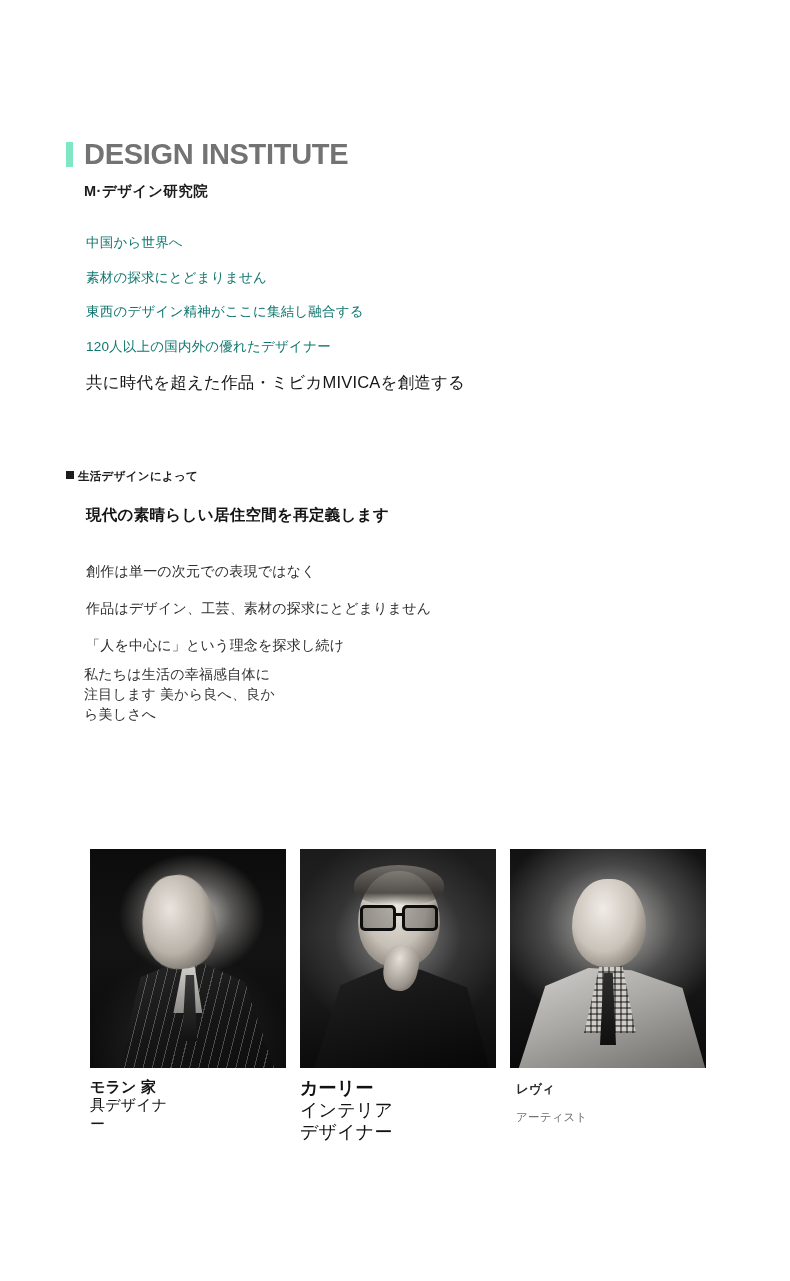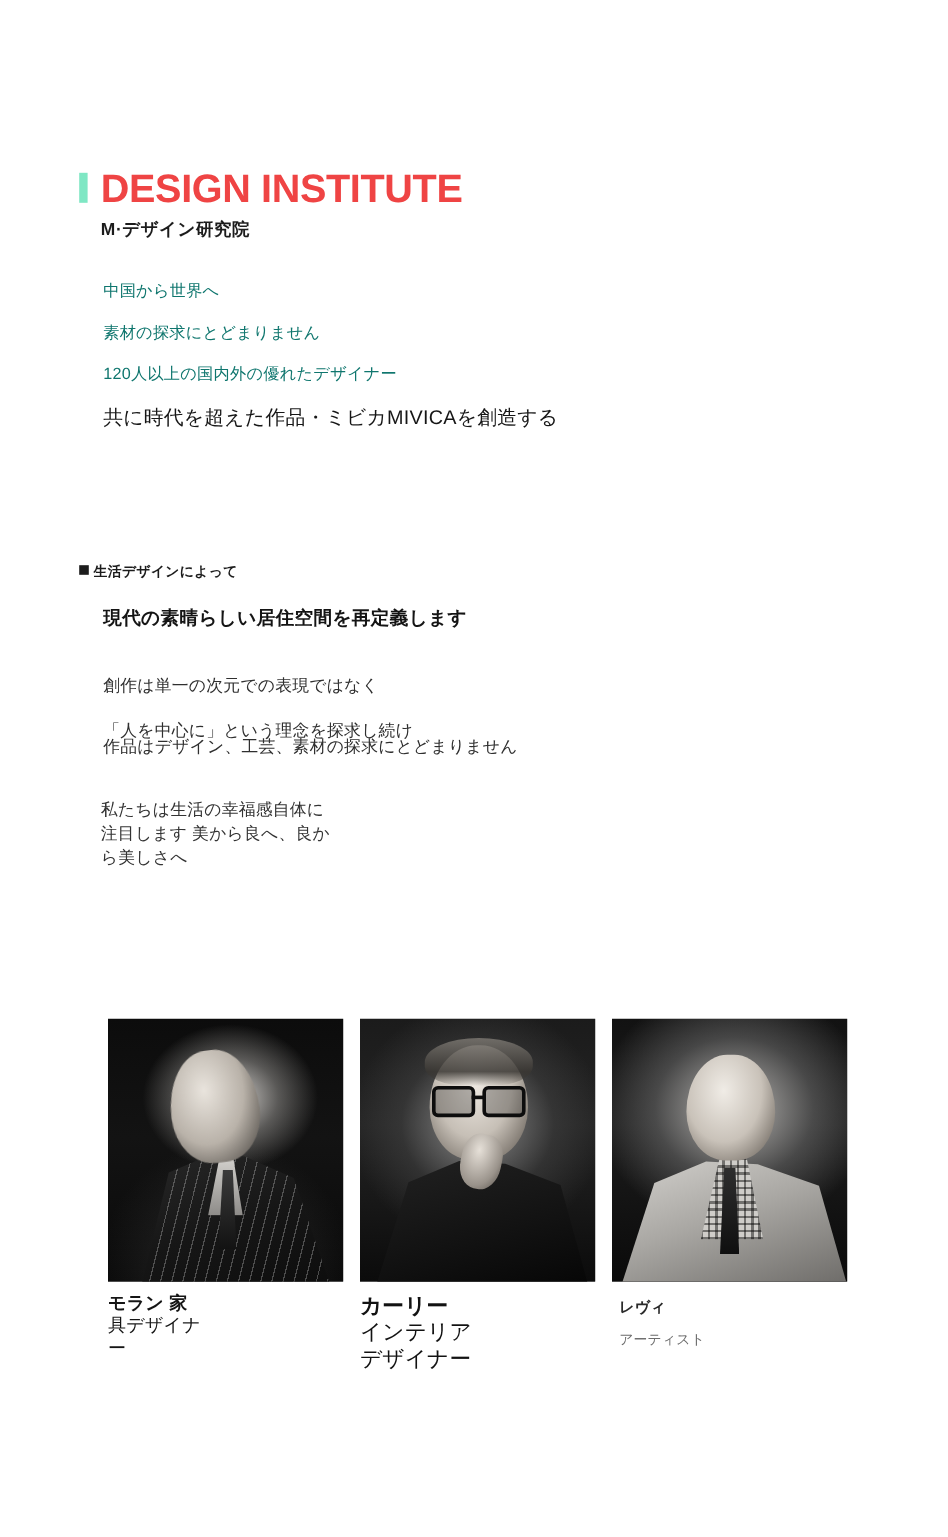--- a/index.html
+++ b/index.html
@@ -25,25 +25,25 @@
     align-items: center;
   }
   .brand-bar {
     width: 7px;
     height: 25px;
     background: #7fe7c4;
     margin-right: 11px;
     flex: none;
   }
   .brand-title {
-    font-size: 33px;
+    font-size: 29px;
     font-weight: bold;
     letter-spacing: -0.3px;
     line-height: 1;
-    color: #ef4444;
+    color: #737373;
   }
   .brand-sub {
     position: absolute;
     left: 84px;
     top: 182px;
     font-size: 14.5px;
     font-weight: bold;
     letter-spacing: 0.5px;
     color: #1c1c1c;
   }
@@ -316,33 +316,34 @@
 
 <div class="brand-row">
   <div class="brand-bar"></div>
   <div class="brand-title">DESIGN INSTITUTE</div>
 </div>
 <div class="brand-sub">M·デザイン研究院</div>
 
 <div class="intro">
   <div class="intro-line">中国から世界へ</div>
   <div class="intro-line">素材の探求にとどまりません</div>
+  <div class="intro-line">東西のデザイン精神がここに集結し融合する</div>
   <div class="intro-line">120人以上の国内外の優れたデザイナー</div>
   <div class="intro-line big">共に時代を超えた作品・ミビカMIVICAを創造する</div>
 </div>
 
 <div class="sec2-kicker">
   <span class="sq"></span><span>生活デザインによって</span>
 </div>
 <div class="sec2-title">現代の素晴らしい居住空間を再定義します</div>
 
 <div class="sec2-body">
   <div class="ln">創作は単一の次元での表現ではなく</div>
+  <div class="ln">作品はデザイン、工芸、素材の探求にとどまりません</div>
   <div class="ln last">「人を中心に」という理念を探求し続け</div>
-  <div class="ln">作品はデザイン、工芸、素材の探求にとどまりません</div>
 </div>
 
 <div class="sec2-para">
   <p style="white-space: pre-line;">私たちは生活の幸福感自体に
 注目します 美から良へ、良か
 ら美しさへ</p>
 </div>
 
 <div class="people">
 

